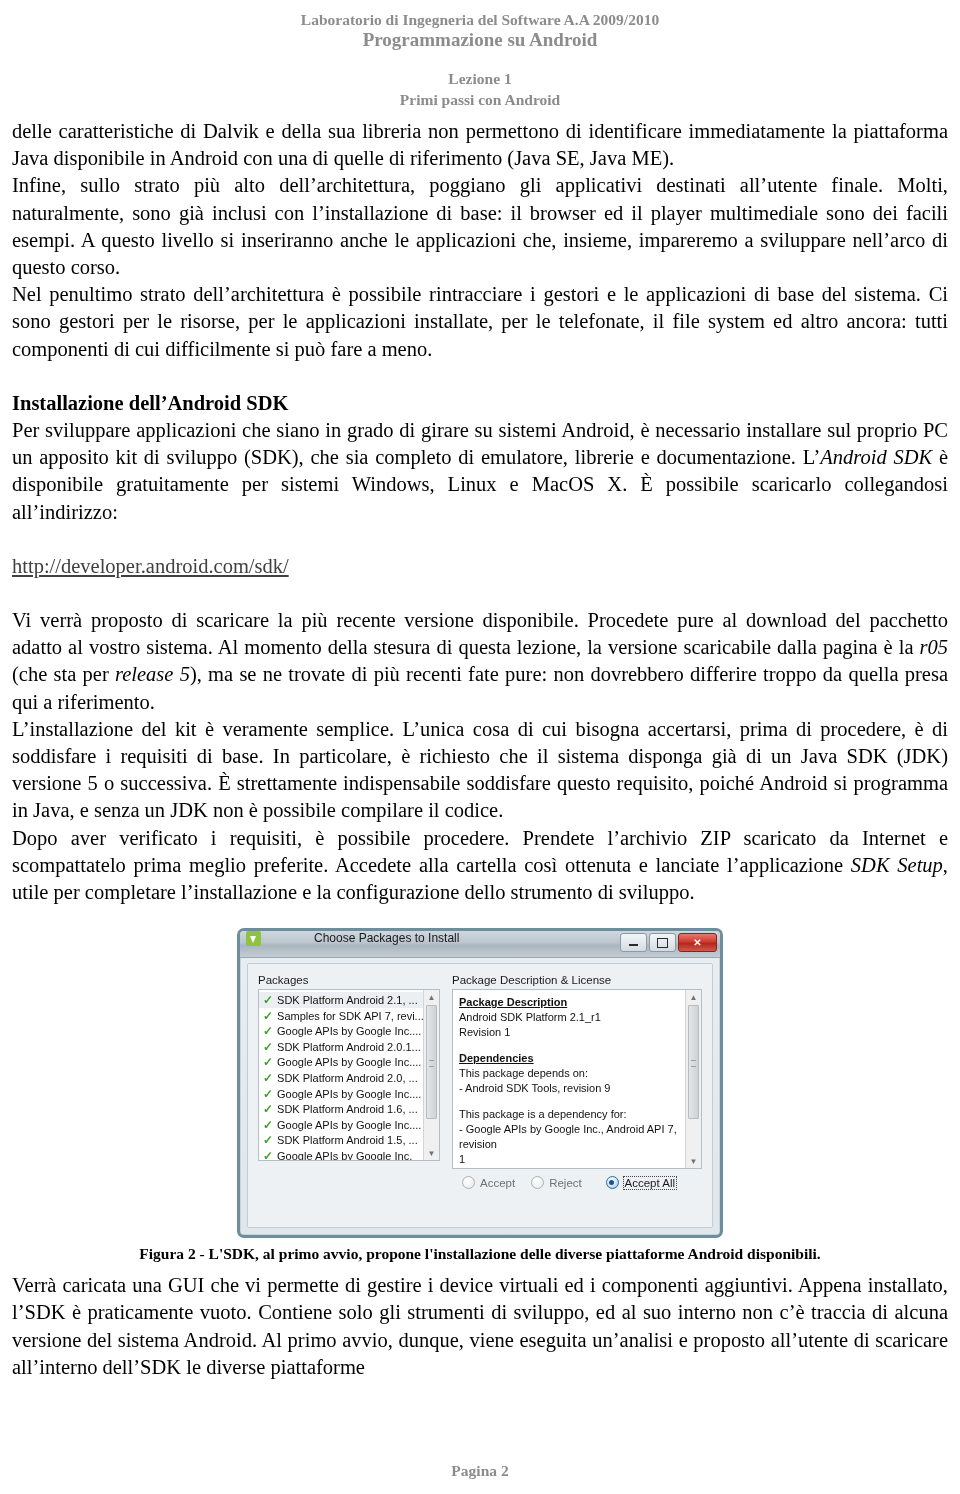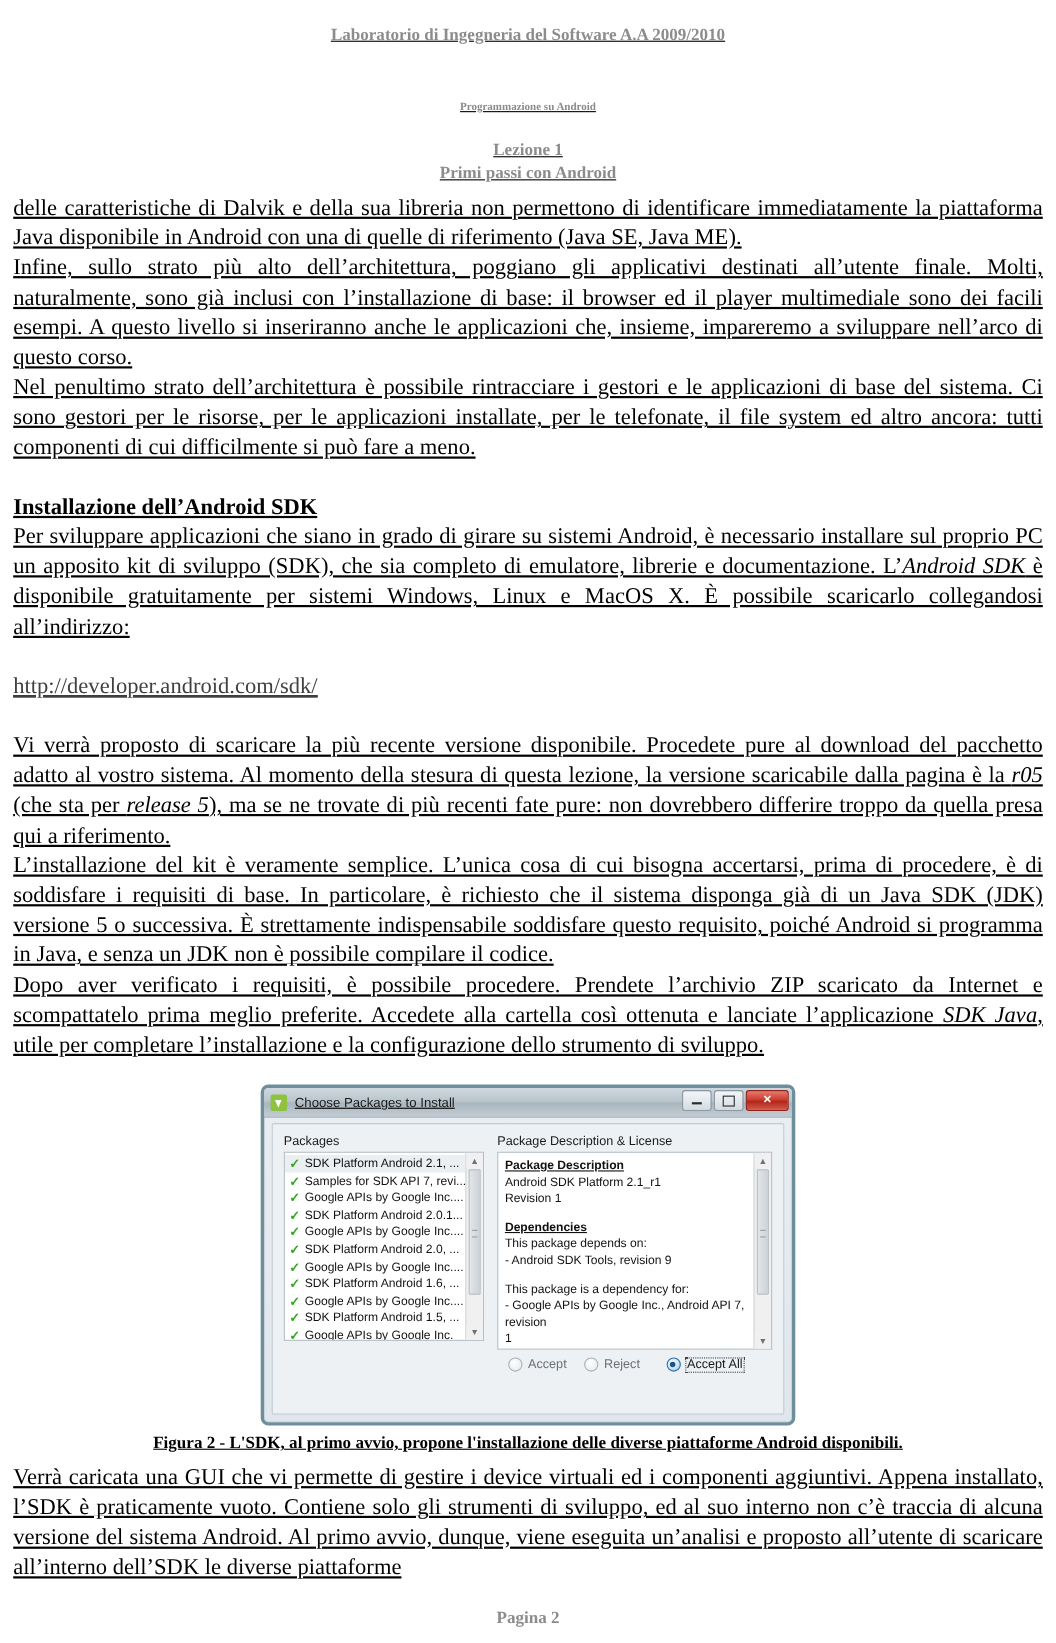--- a/index.html
+++ b/index.html
@@ -14,35 +14,34 @@
     color: #000000;
     overflow: hidden;
     position: relative;
   }
 
   .page {
     position: relative;
     width: 960px;
     height: 1494px;
     box-sizing: border-box;
-    padding: 16px 12px;
-    text-decoration: underline;
+    padding: 4px 12px;
   }
 
   
   .doc-header {
     text-align: center;
     color: #8c8c8c;
     font-family: "Liberation Serif", serif;
     font-weight: bold;
     font-size: 15.5px;
     line-height: 20px;
     padding-top: 6px;
   }
-  .doc-header .hline2 { font-size: 10px; margin-top: 46px; }
+  .doc-header .hline2 { font-size: 19px; }
 
   .lesson-block {
     text-align: center;
     color: #8c8c8c;
     font-weight: bold;
     font-size: 15.5px;
     line-height: 21px;
     margin-top: 18px;
   }
 
@@ -104,24 +103,24 @@
     background: linear-gradient(180deg,#e9eef2 0%, #dfe6ec 100%);
     box-shadow: 0 0 0 1px #c8d3da inset;
     padding: 0;
     font-family: "Liberation Sans", sans-serif;
     overflow: hidden;
   }
   .win-titlebar {
     height: 26px;
     background: linear-gradient(180deg,#cfd8de 0%, #bac5cd 45%, #aab6bf 55%, #c3ccd3 100%);
     display: flex;
-    align-items: center;
     padding-left: 6px;
     position: relative;
     border-bottom: 1px solid #9aa8b1;
+    gap: 46px;
   }
   .win-icon {
     width: 15px; height: 15px;
     background: #8fc23e;
     border-radius: 2px;
     position: relative;
     margin-right: 7px;
     flex: 0 0 auto;
   }
   .win-icon::after {
@@ -386,21 +385,21 @@
     <div class="spacer-line"></div>
 
     <p class="para" style="text-align:left;"><a class="link" href="#">http://developer.android.com/sdk/</a></p>
 
     <div class="spacer-line"></div>
 
     <p class="para"><span>Vi verrà proposto di scaricare la più recente versione disponibile. Procedete pure al download del pacchetto adatto al vostro sistema. Al momento della stesura di questa lezione, la versione scaricabile dalla pagina è la </span><em class="it">r05</em><span> (che sta per </span><em class="it">release 5</em><span>), ma se ne trovate di più recenti fate pure: non dovrebbero differire troppo da quella presa qui a riferimento.</span></p>
 
     <p class="para">L’installazione del kit è veramente semplice. L’unica cosa di cui bisogna accertarsi, prima di procedere, è di soddisfare i requisiti di base. In particolare, è richiesto che il sistema disponga già di un Java SDK (JDK) versione 5 o successiva. È strettamente indispensabile soddisfare questo requisito, poiché Android si programma in Java, e senza un JDK non è possibile compilare il codice.</p>
 
-    <p class="para"><span>Dopo aver verificato i requisiti, è possibile procedere. Prendete l’archivio ZIP scaricato da Internet e scompattatelo prima meglio preferite. Accedete alla cartella così ottenuta e lanciate l’applicazione </span><em class="it">SDK Java</em><span>, utile per completare l’installazione e la configurazione dello strumento di sviluppo.</span></p>
+    <p class="para"><span>Dopo aver verificato i requisiti, è possibile procedere. Prendete l’archivio ZIP scaricato da Internet e scompattatelo prima meglio preferite. Accedete alla cartella così ottenuta e lanciate l’applicazione </span><em class="it">SDK Setup</em><span>, utile per completare l’installazione e la configurazione dello strumento di sviluppo.</span></p>
   </div>
 
   <div class="figure-wrap">
     <div class="win-dialog">
 
       <div class="win-titlebar">
         <span class="win-icon"></span>
         <span class="win-title">Choose Packages to Install</span>
         <span class="win-btns">
           <span class="win-btn">

